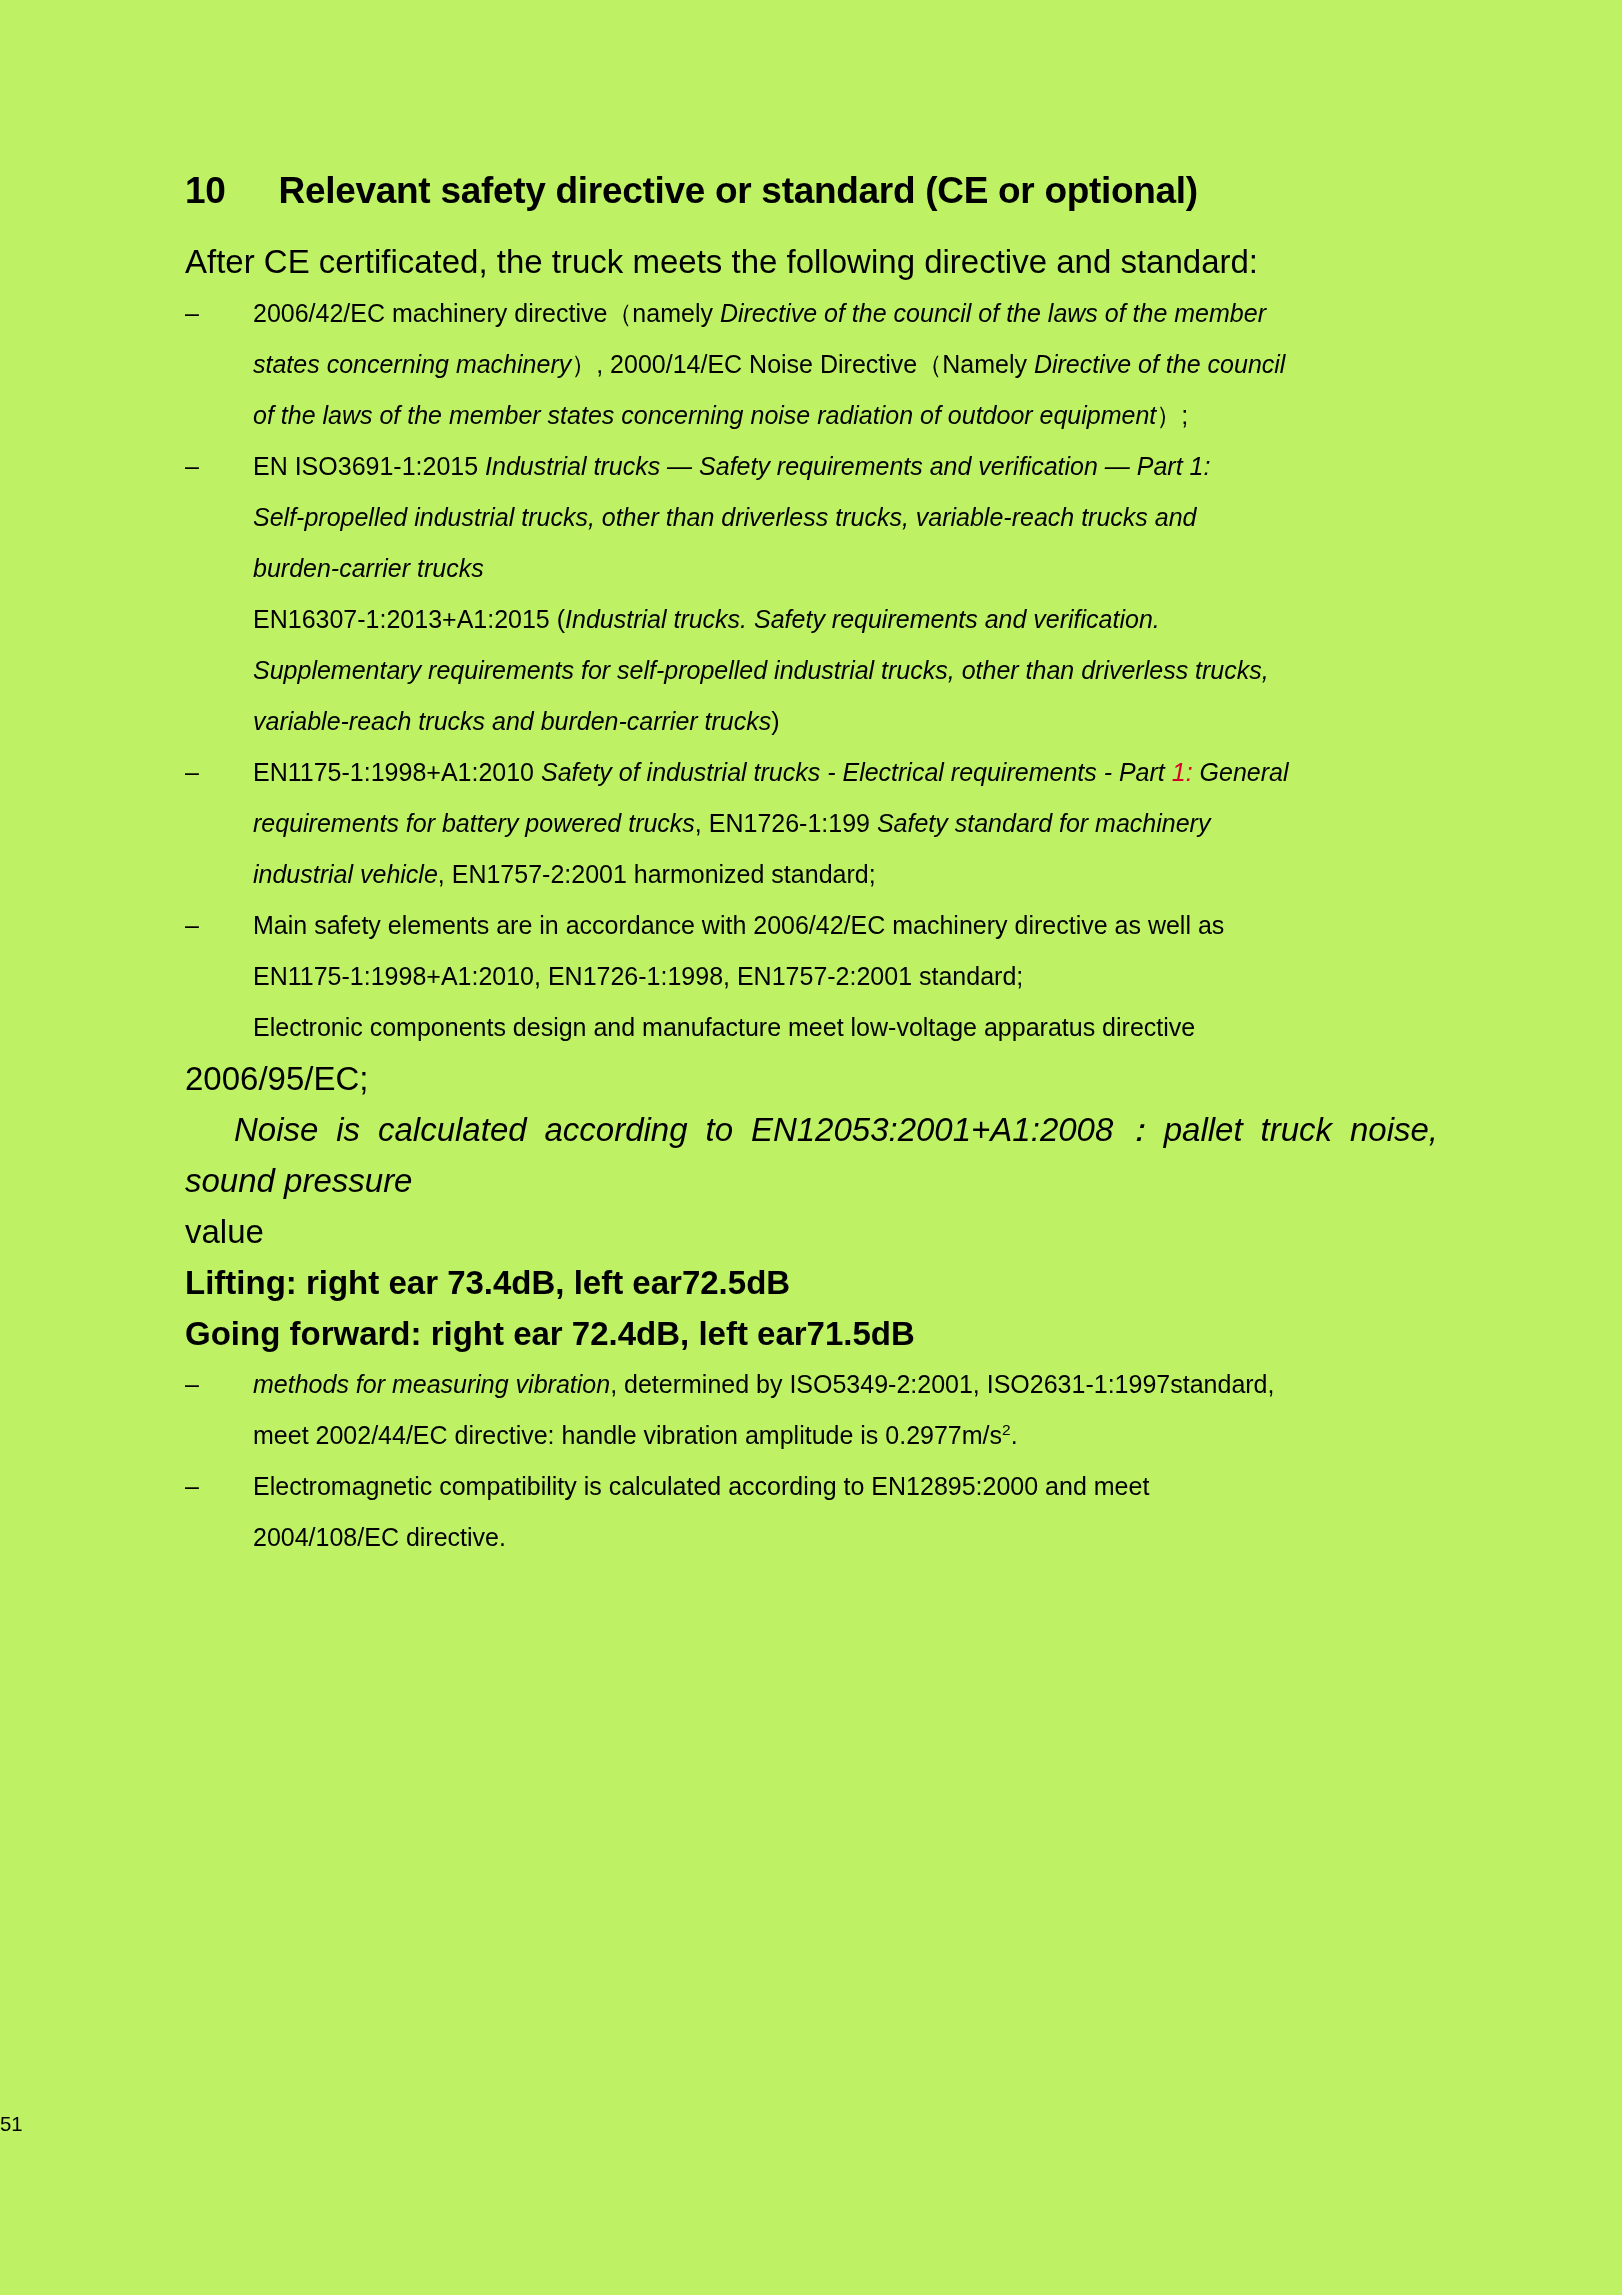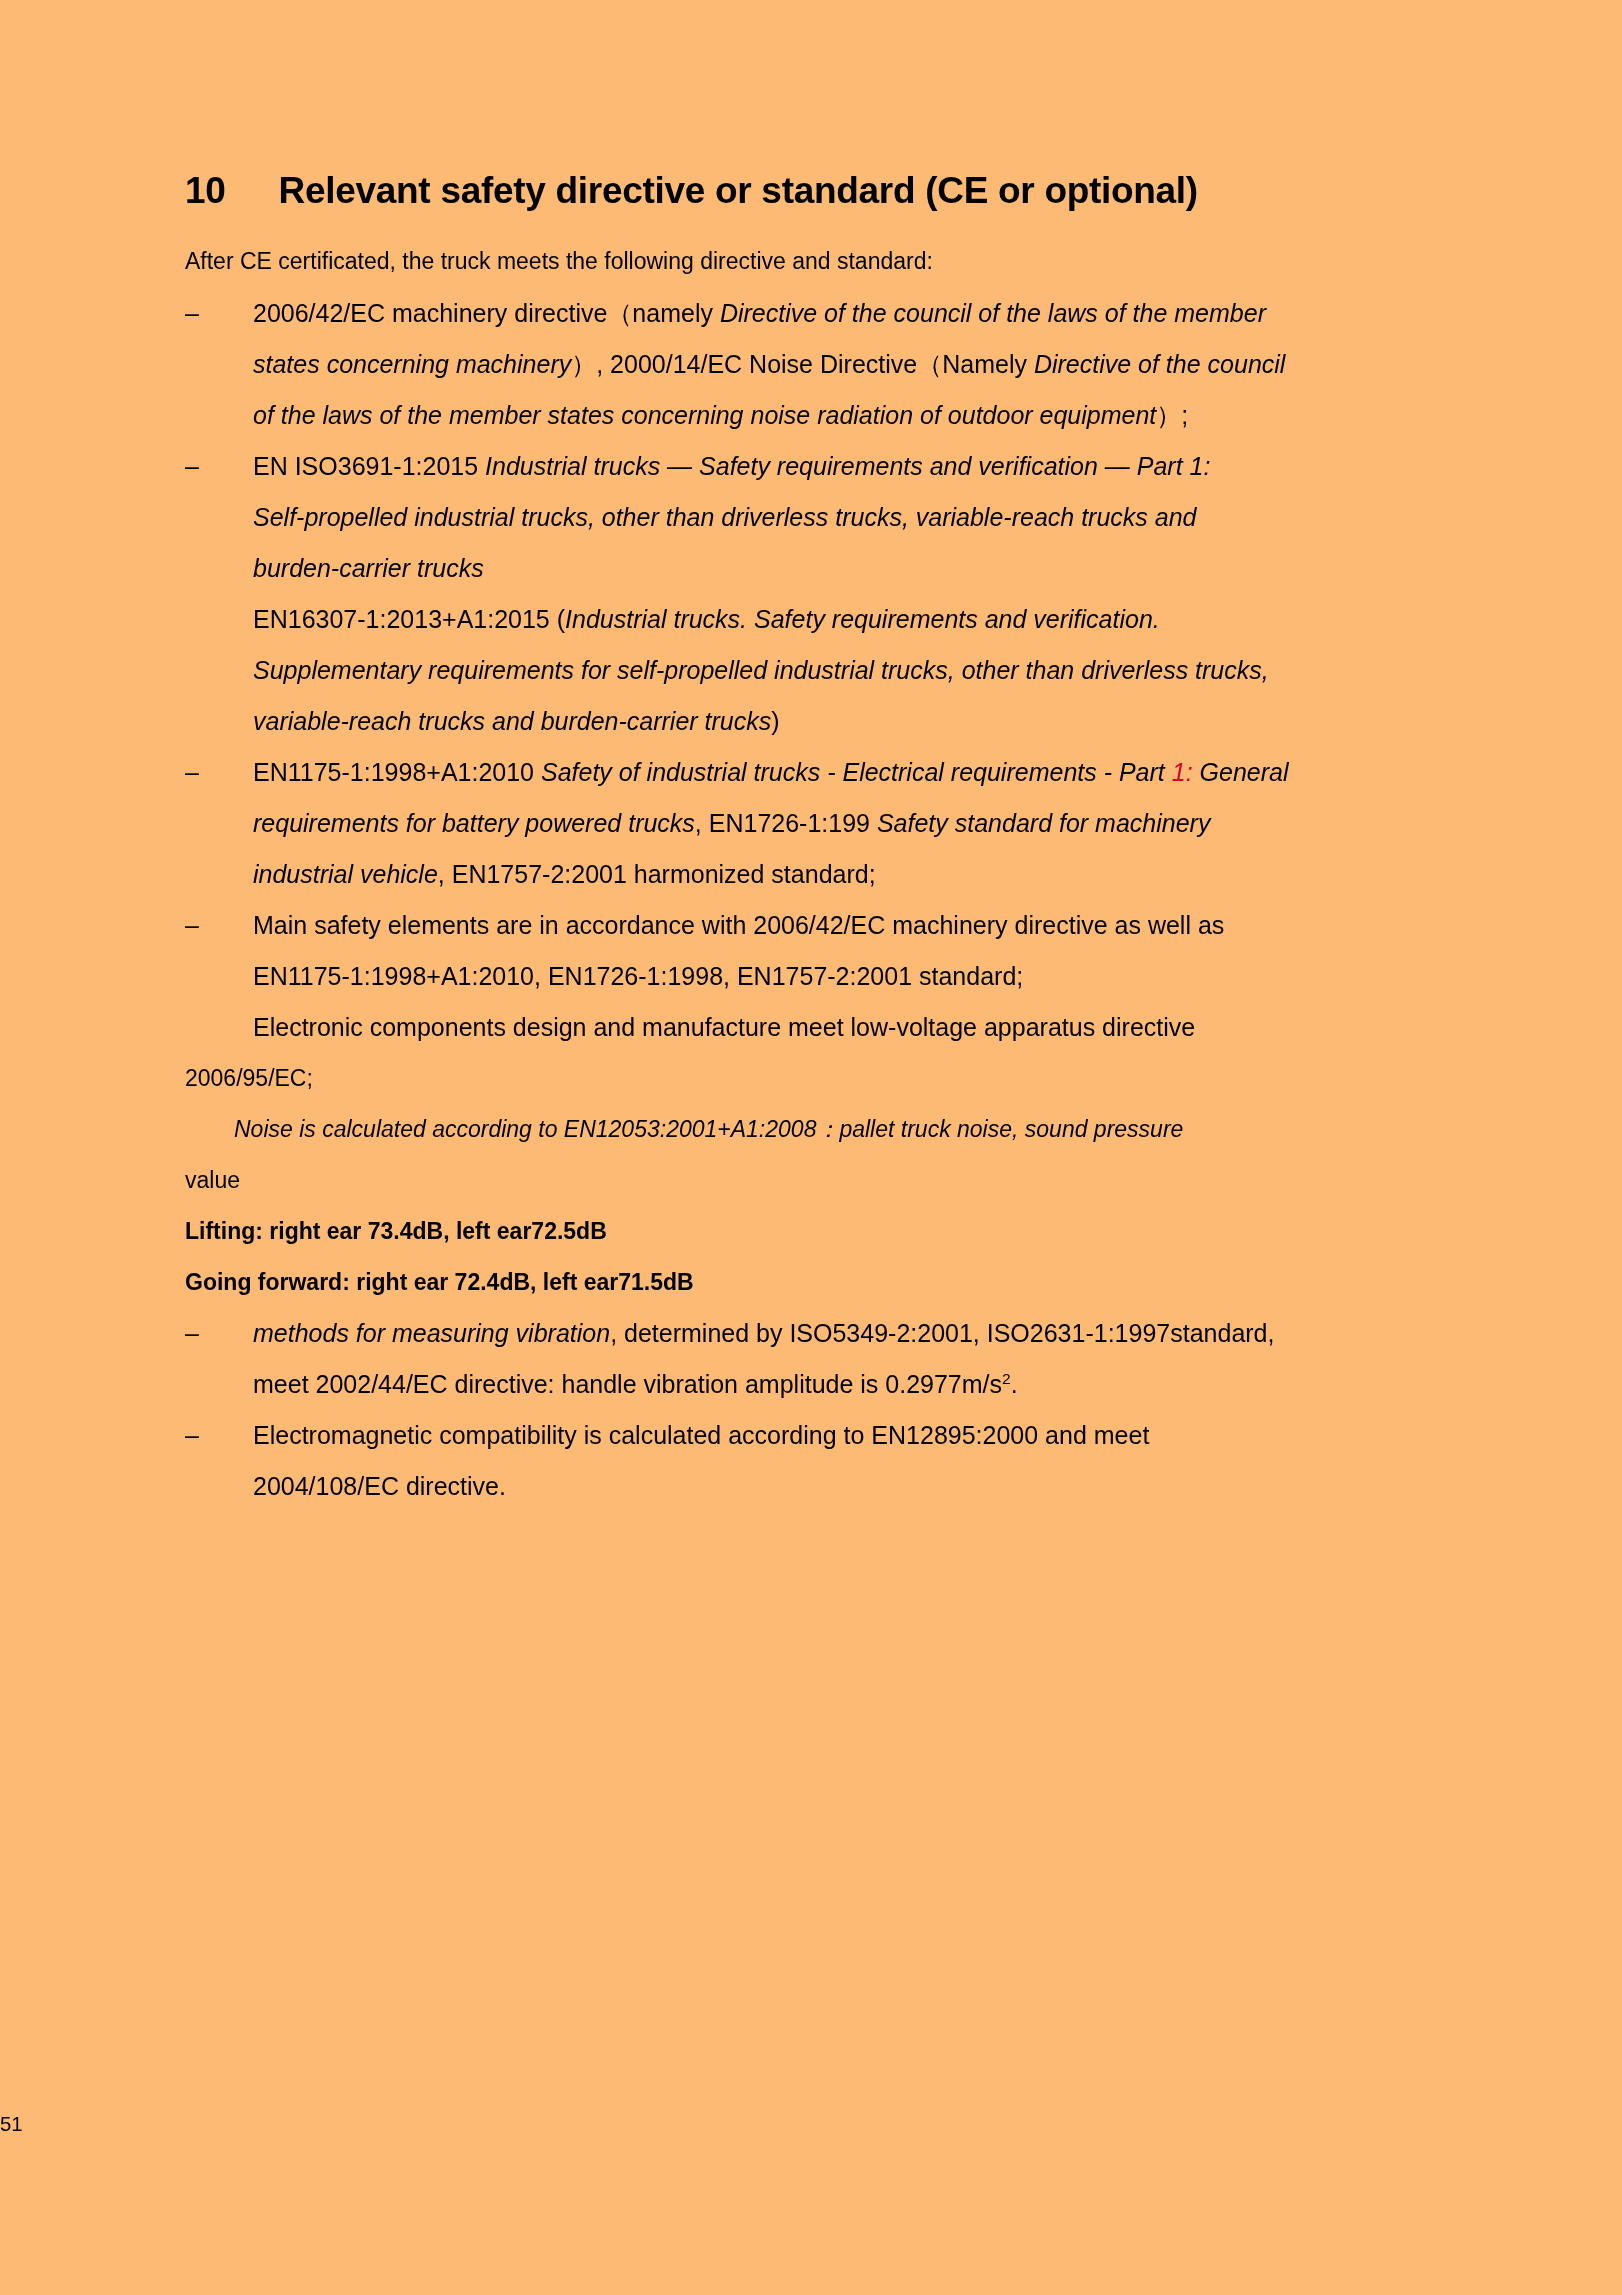--- a/index.html
+++ b/index.html
@@ -13,21 +13,21 @@
     position: relative;
     font-family: "Liberation Sans", sans-serif;
     color: #000000;
     overflow: hidden;
   }
   .page {
     position: absolute;
     left: 0; top: 0;
     width: 1623px;
     height: 2295px;
-    background: #fdba74;
+    background: #bef264;
   }
   .content {
     position: absolute;
     left: 185px;
     top: 169px;
     width: 1253px;
   }
   h1.heading {
     margin: 0 0 23px 0;
     padding: 0;
@@ -37,21 +37,21 @@
     letter-spacing: -0.3px;
     white-space: pre;
   }
   .h-num { display: inline; }
   .h-gap { display: inline-block; width: 53px; }
   .h-text { display: inline; }
 
   p.para {
     margin: 0;
     padding: 0;
-    font-size: 23px;
+    font-size: 33px;
     line-height: 51px;
     text-align: justify;
     text-justify: inter-word;
   }
   p.intro {
     margin-bottom: 1.4px;
   }
   .li {
     position: relative;
     font-size: 25px;

